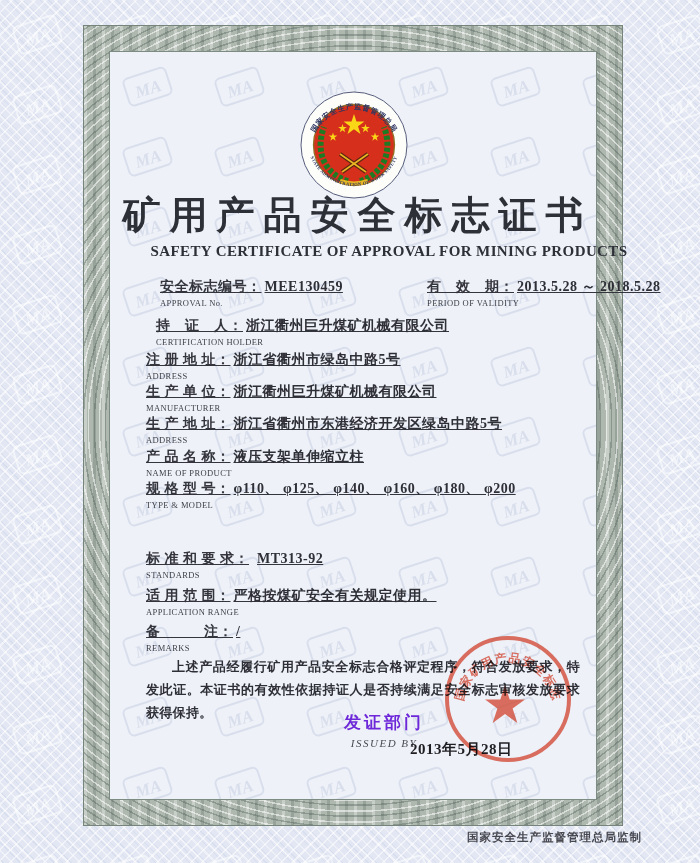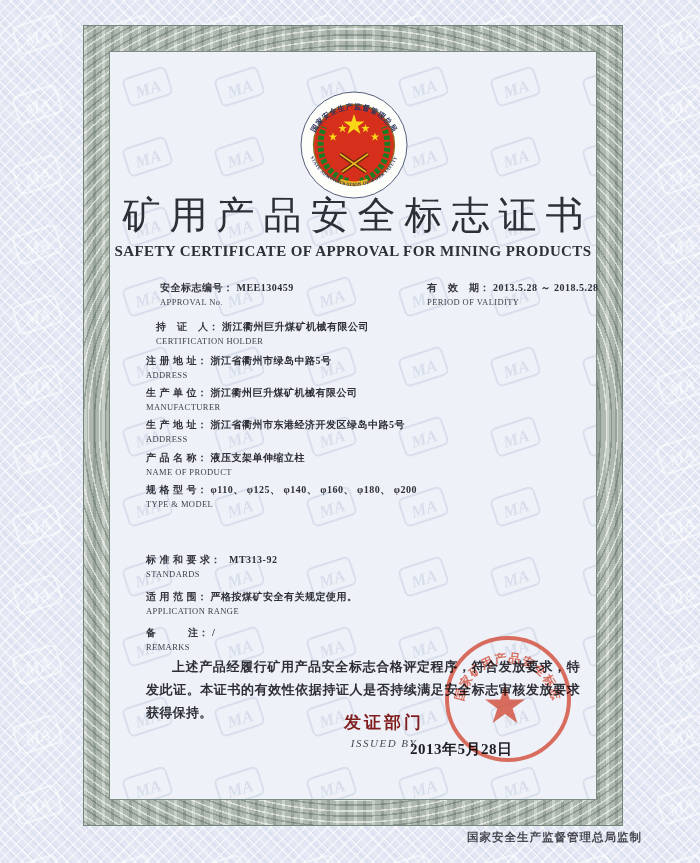--- a/index.html
+++ b/index.html
@@ -26,41 +26,41 @@
     position:relative;width:100%;height:100%;box-sizing:border-box;
     border:1.5px solid #7d8c83;background:#eef1f8;
   }
   .wm-paper{position:absolute;left:0;top:0;z-index:0;color:#b9c4da;opacity:.4;}
   .content{position:absolute;left:0;top:0;width:700px;height:863px;z-index:2;}
 
   .emblem{position:absolute;left:299px;top:90px;}
 
   .title{
     position:absolute;left:83px;top:190px;width:540px;margin:0;
-    text-align:center;font-size:38px;font-weight:normal;color:#2e3038;
+    text-align:center;font-size:38px;font-weight:bold;color:#2e3038;
     letter-spacing:9px;text-indent:9px;white-space:nowrap;
   }
   .subtitle{
     position:absolute;left:83px;top:243px;width:540px;
-    text-align:center;font-size:15px;font-weight:bold;color:#2e3038;letter-spacing:.4px;
+    text-align:center;font-size:15px;font-weight:bold;color:#2e3038;letter-spacing:.4px;padding-left:36px;
   }
 
   .row{position:absolute;white-space:nowrap;}
-  .row .cn{font-size:10px;font-weight:bold;color:#34353d;letter-spacing:.5px;}
+  .row .cn{font-size:14px;font-weight:bold;color:#34353d;letter-spacing:.5px;text-decoration:underline;}
   .row .cn .val{margin-left:3px;font-weight:bold;color:#2f3037;}
   .row .en{display:block;font-size:8.5px;color:#3d3f47;letter-spacing:.4px;margin-top:2px;font-family:"Liberation Serif","DejaVu Serif",serif;}
 
   .statement{
     position:absolute;left:146px;top:655px;width:434px;margin:0;
     font-size:13px;font-weight:bold;color:#2f3037;line-height:23px;
     text-indent:2em;letter-spacing:.3px;text-align:justify;
   }
 
   .issued{position:absolute;left:326px;top:711px;width:116px;text-align:center;}
-  .issued .zh{font-size:17px;font-weight:bold;color:#7f1d1d;letter-spacing:3px;}
+  .issued .zh{font-size:17px;font-weight:bold;color:#6d28d9;letter-spacing:3px;}
   .issued .en{font-size:11px;color:#4a4b52;letter-spacing:1.5px;margin-top:3px;font-style:italic;}
   .issue-date{
     position:absolute;left:410px;top:740px;font-size:15px;font-weight:bold;
     color:#1d1d22;letter-spacing:.5px;
   }
 
   .seal{position:absolute;left:442px;top:633px;mix-blend-mode:multiply;opacity:.9;}
 
   .footer-note{
     position:absolute;right:58px;top:830px;font-size:11.5px;font-weight:bold;

